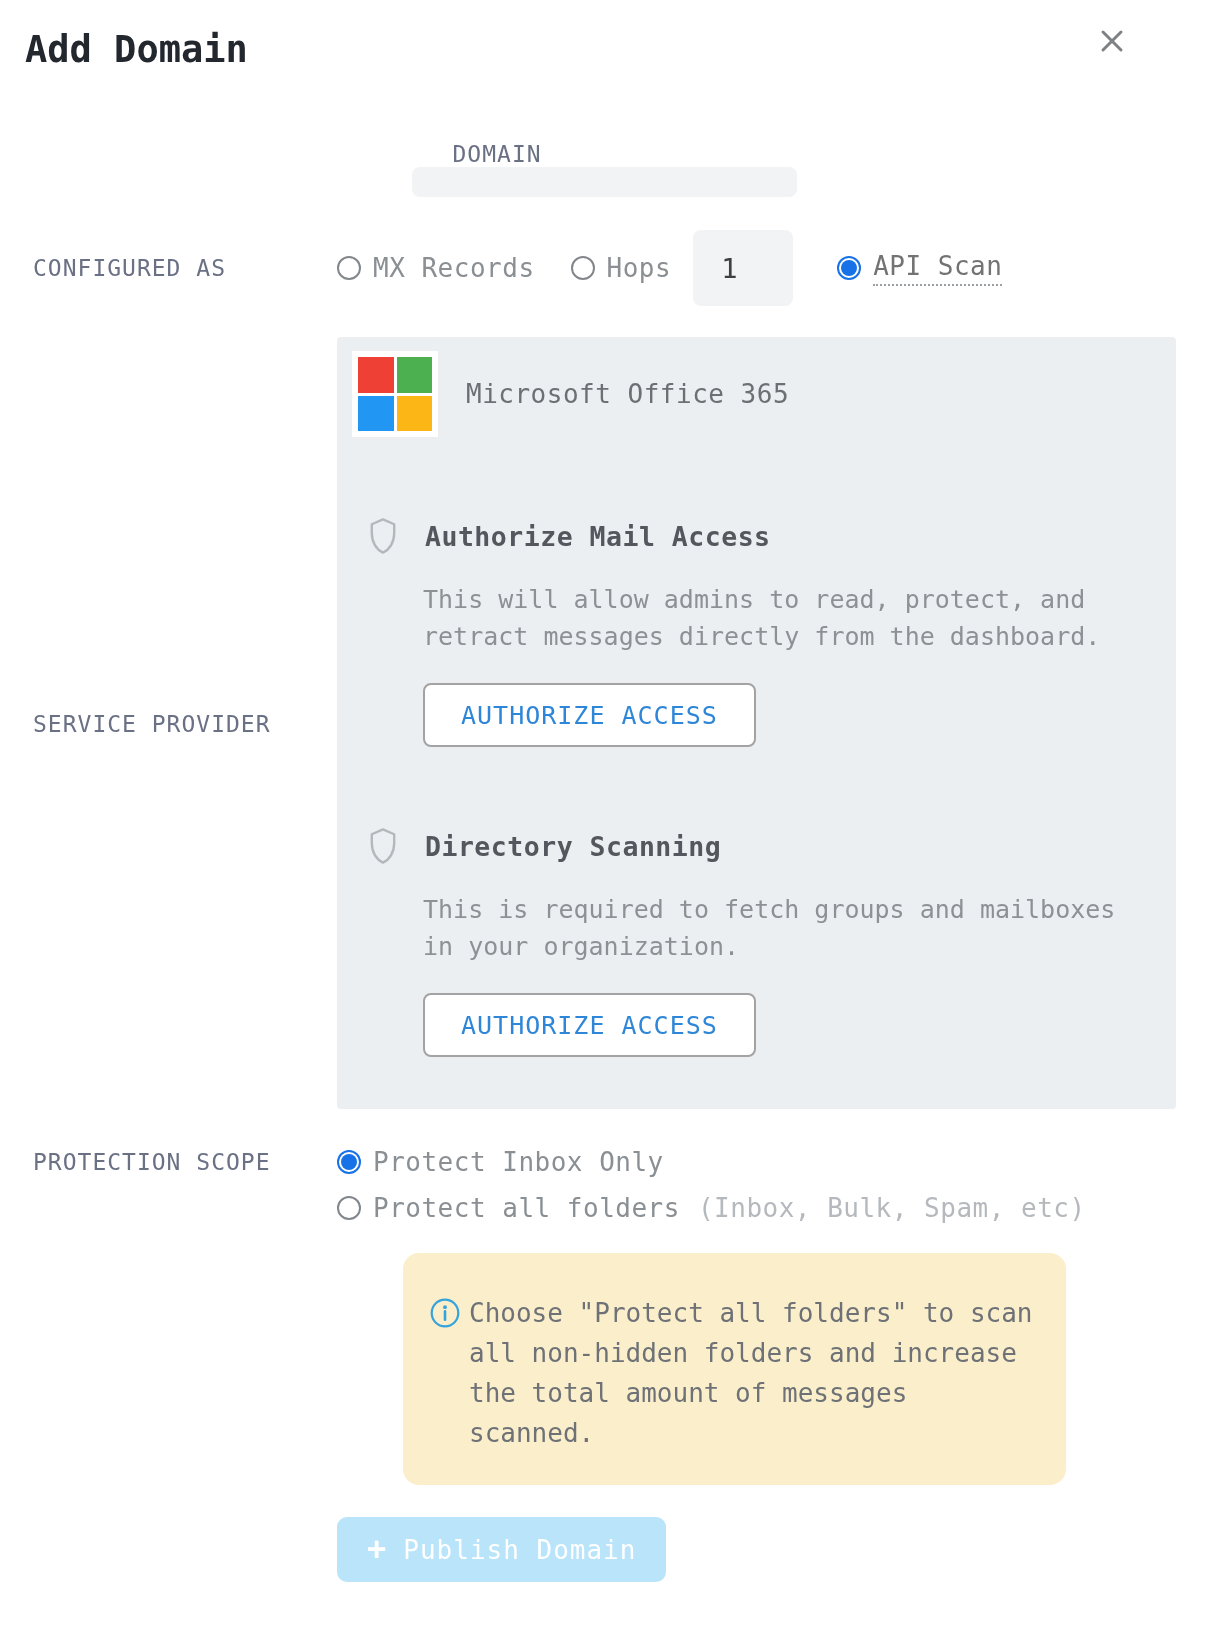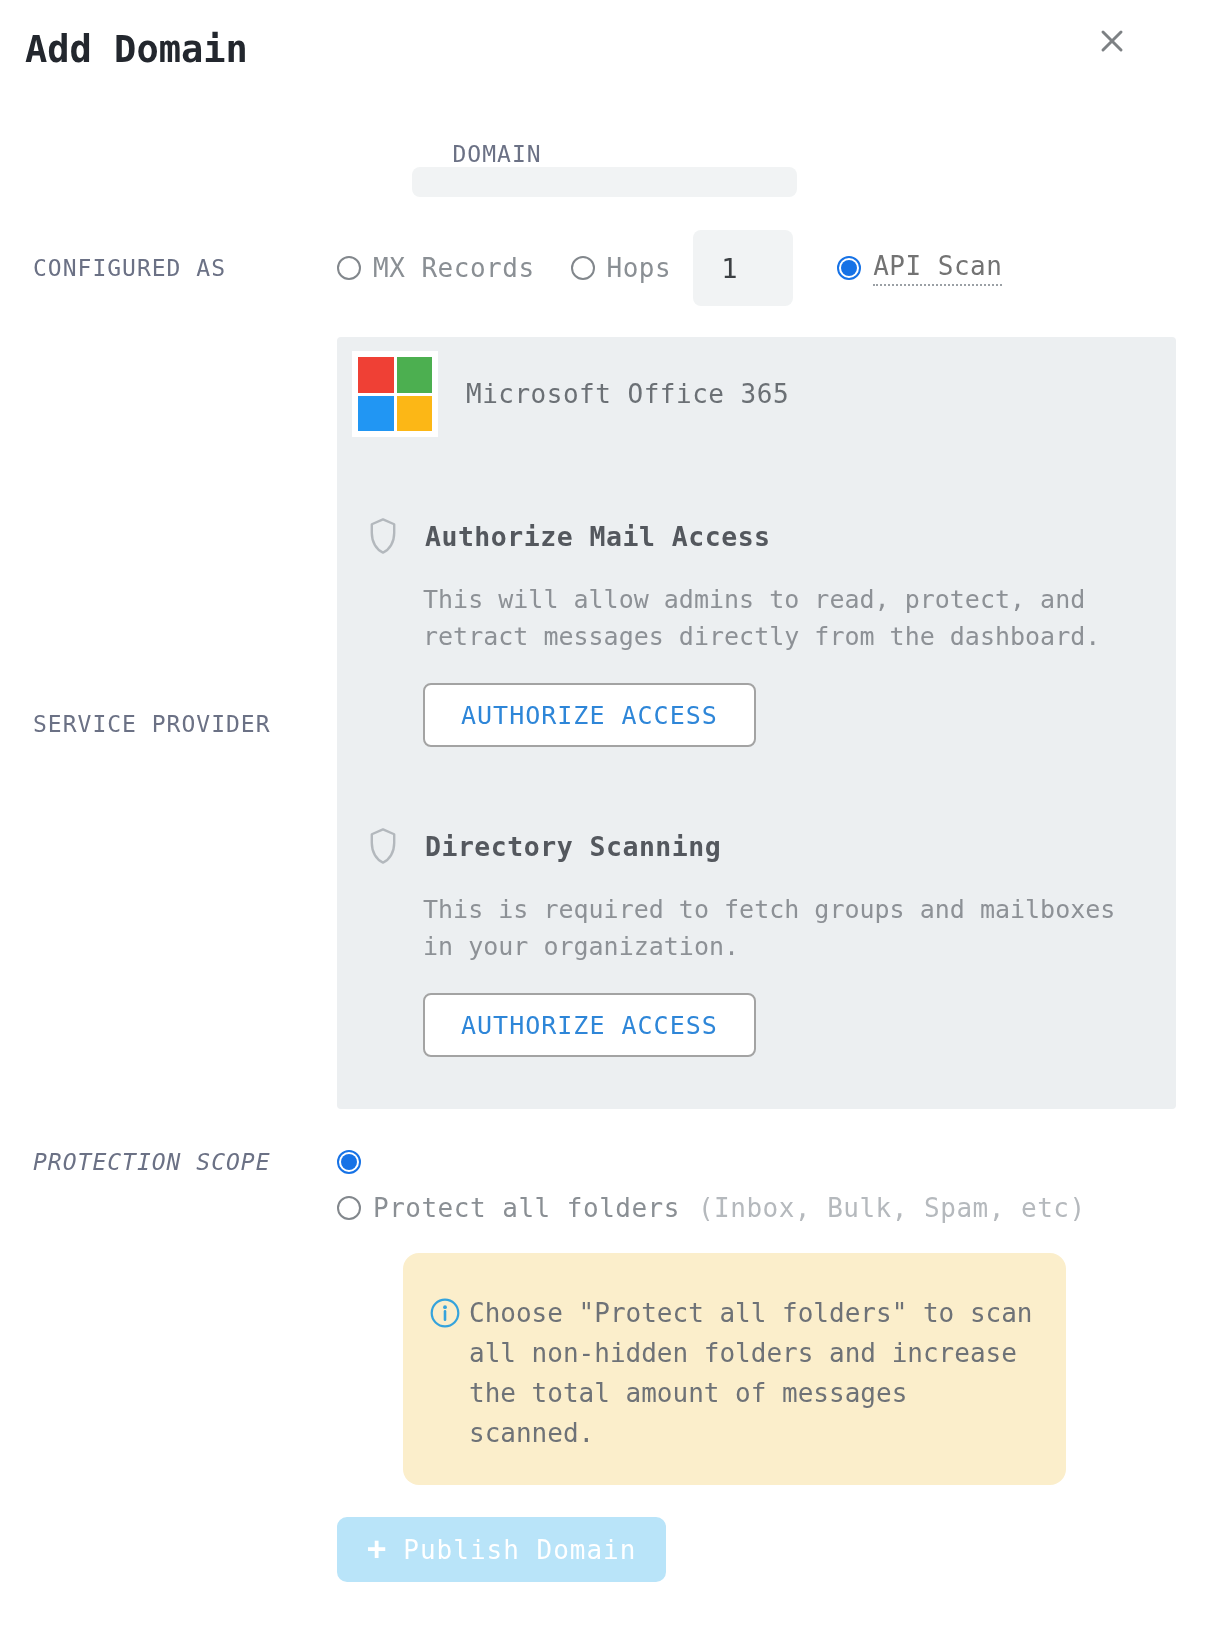--- a/index.html
+++ b/index.html
@@ -76,21 +76,21 @@
   .section-desc {
     margin-top:26px; font-size:25px; line-height:37px; color:#8d9196;
     max-width:710px; letter-spacing:0px;
   }
   .authorize-btn {
     margin-top:28px; height:64px; padding:0 36px; background:#ffffff;
     border:2px solid #a3a3a3; border-radius:8px; color:#2e86d8;
     font-family:inherit; font-size:25px; letter-spacing:1px; cursor:pointer;
   }
   .row-protection { margin-top:36px; align-items:flex-start; }
-  .row-protection .row-label { padding-top:4px;font-style:italic; }
+  .row-protection .row-label { padding-top:4px; }
   .scope-col { flex:1; }
   .scope-option { display:flex; align-items:center; min-height:34px; }
   .scope-option + .scope-option { margin-top:12px; }
   .scope-suffix { font-size:26px; color:#b5b9bd; margin-left:18px; letter-spacing:0.5px; }
   .info-box {
     margin-top:28px; margin-left:66px; width:663px;
     background:#fbeecb; border-radius:16px;
     padding:40px 24px 32px 26px; display:flex; gap:8px;
   }
   .info-icon-wrap { flex-shrink:0; padding-top:4px; }
@@ -179,20 +179,21 @@
         </div>
 
       </div>
     </div>
 
     <div class="row row-protection">
       <div class="row-label">PROTECTION SCOPE</div>
       <div class="scope-col">
         <div class="scope-option">
           <span class="radio checked"></span>
+          <span class="radio-label">Protect Inbox Only</span>
         </div>
         <div class="scope-option">
           <span class="radio"></span>
           <span class="radio-label">Protect all folders</span>
           <span class="scope-suffix">(Inbox, Bulk, Spam, etc)</span>
         </div>
 
         <div class="info-box">
           <span class="info-icon-wrap">
             <svg width="32" height="32" viewBox="0 0 32 32" fill="none">

